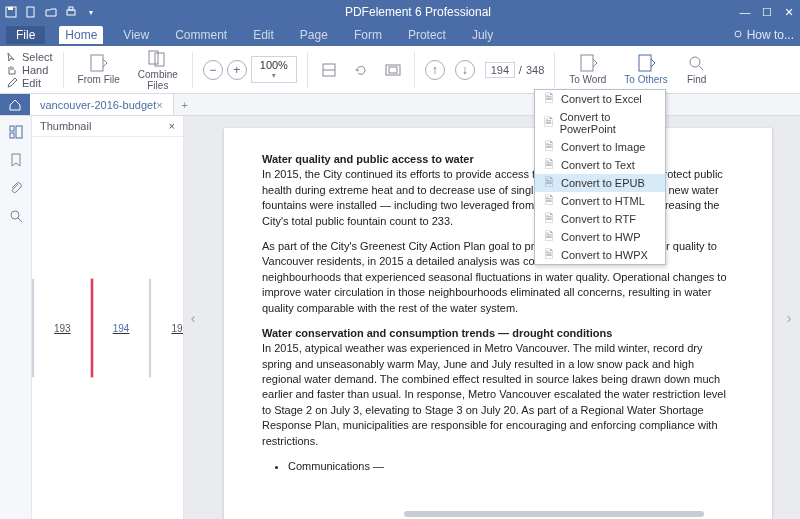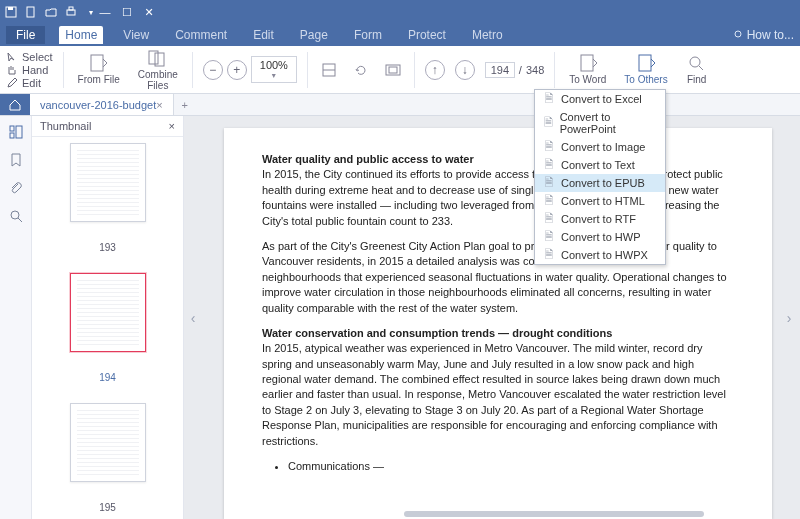--- a/index.html
+++ b/index.html
@@ -42,21 +42,21 @@
   .doctab { display:flex;align-items:center; padding:0 10px; gap:0; border-right:1px solid #d7dce5; background:#fff; color:#4a6da7;}
   .doctab .close { color:#889; }
   .addtab { width:22px; display:flex;align-items:center;justify-content:center;color:#889;}
 
   .workspace { display:flex; height: calc(519px - 24px - 22px - 48px - 22px); }
   .sidetools { width:32px; background:#f6f7fb; border-right:1px solid #e3e6ee; display:flex;flex-direction:column; align-items:center; gap:12px; padding-top:8px;}
   .sidetools .stool { width:16px;height:16px; color:#7a8499; }
   .sidetools .stool.active { color:#4a6da7; }
   .thumbpanel { width:152px; background:#fff; border-right:1px solid #e3e6ee; display:flex; flex-direction:column; }
   .thumbpanel .thead { display:flex; justify-content:space-between; padding:4px 8px; border-bottom:1px solid #e8ebf1; color:#556;}
-  .thumbpanel .tbody { flex:1; overflow:hidden; padding:6px 0; display:flex; flex-direction:column; align-items:center; gap:20px;}
+  .thumbpanel .tbody { flex:1; overflow:hidden; padding:6px 0; display:flex; flex-direction:row; align-items:center; gap:20px;text-decoration:underline;}
   .thumb { width:76px; height:98px; background:#fff; border:1px solid #cfd3dd; box-shadow:0 1px 2px rgba(0,0,0,.08); position:relative; }
   .thumb.selected { border:1px solid #e33b5b; box-shadow:0 0 0 1px #e33b5b44;}
   .thumb::before { content:""; position:absolute; top:6px; left:6px; right:6px; bottom:6px; background:repeating-linear-gradient(#f0f1f4,#f0f1f4 1px,transparent 1px,transparent 4px);}
   .thumblabel { font-size:10px; color:#556; }
   .thumblabel.sel { color:#4a6da7; }
 
   .canvas { flex:1; background:#e9ebef; position:relative; overflow:hidden; }
   .canvas .page { position:absolute; top:12px; left:40px; right:28px; bottom:0; background:#fff; box-shadow:0 1px 3px rgba(0,0,0,.2); padding:24px 38px; font-size:11px; color:#222; line-height:1.4; overflow:hidden;}
   .page b.h { font-weight:bold; }
   .page p { margin-bottom:10px; }
@@ -96,37 +96,38 @@
         </svg>
       </span>
     <span class="qicon">
         <svg width="12" height="12" viewBox="0 0 12 12">
           <rect x="2" y="4" width="8" height="5" fill="none" stroke="#fff"></rect>
           <rect x="4" y="1" width="4" height="3" fill="none" stroke="#fff"></rect>
         </svg>
       </span>
     <span class="qicon" style="font-size:8px;">▾</span>
   </div>
+  <div class="app-title">PDFelement 6 Professional</div>
   <div class="winctrl">
     <span>—</span>
     <span>☐</span>
     <span>✕</span>
   </div>
 </div>
 
 <div class="menubar">
   <div class="menu-item file">File</div>
   <div class="menu-item active">Home</div>
   <div class="menu-item">View</div>
   <div class="menu-item">Comment</div>
   <div class="menu-item">Edit</div>
   <div class="menu-item">Page</div>
   <div class="menu-item">Form</div>
   <div class="menu-item">Protect</div>
-  <div class="menu-item">Metro</div>
+  <div class="menu-item">July</div>
   <div class="howto">
     <span class="bulb">
         <svg width="10" height="10" viewBox="0 0 10 10">
           <circle cx="5" cy="4" r="3" fill="none" stroke="#dce6f5"></circle>
         </svg>
       </span>
     <span>How to...</span>
   </div>
 </div>
 

